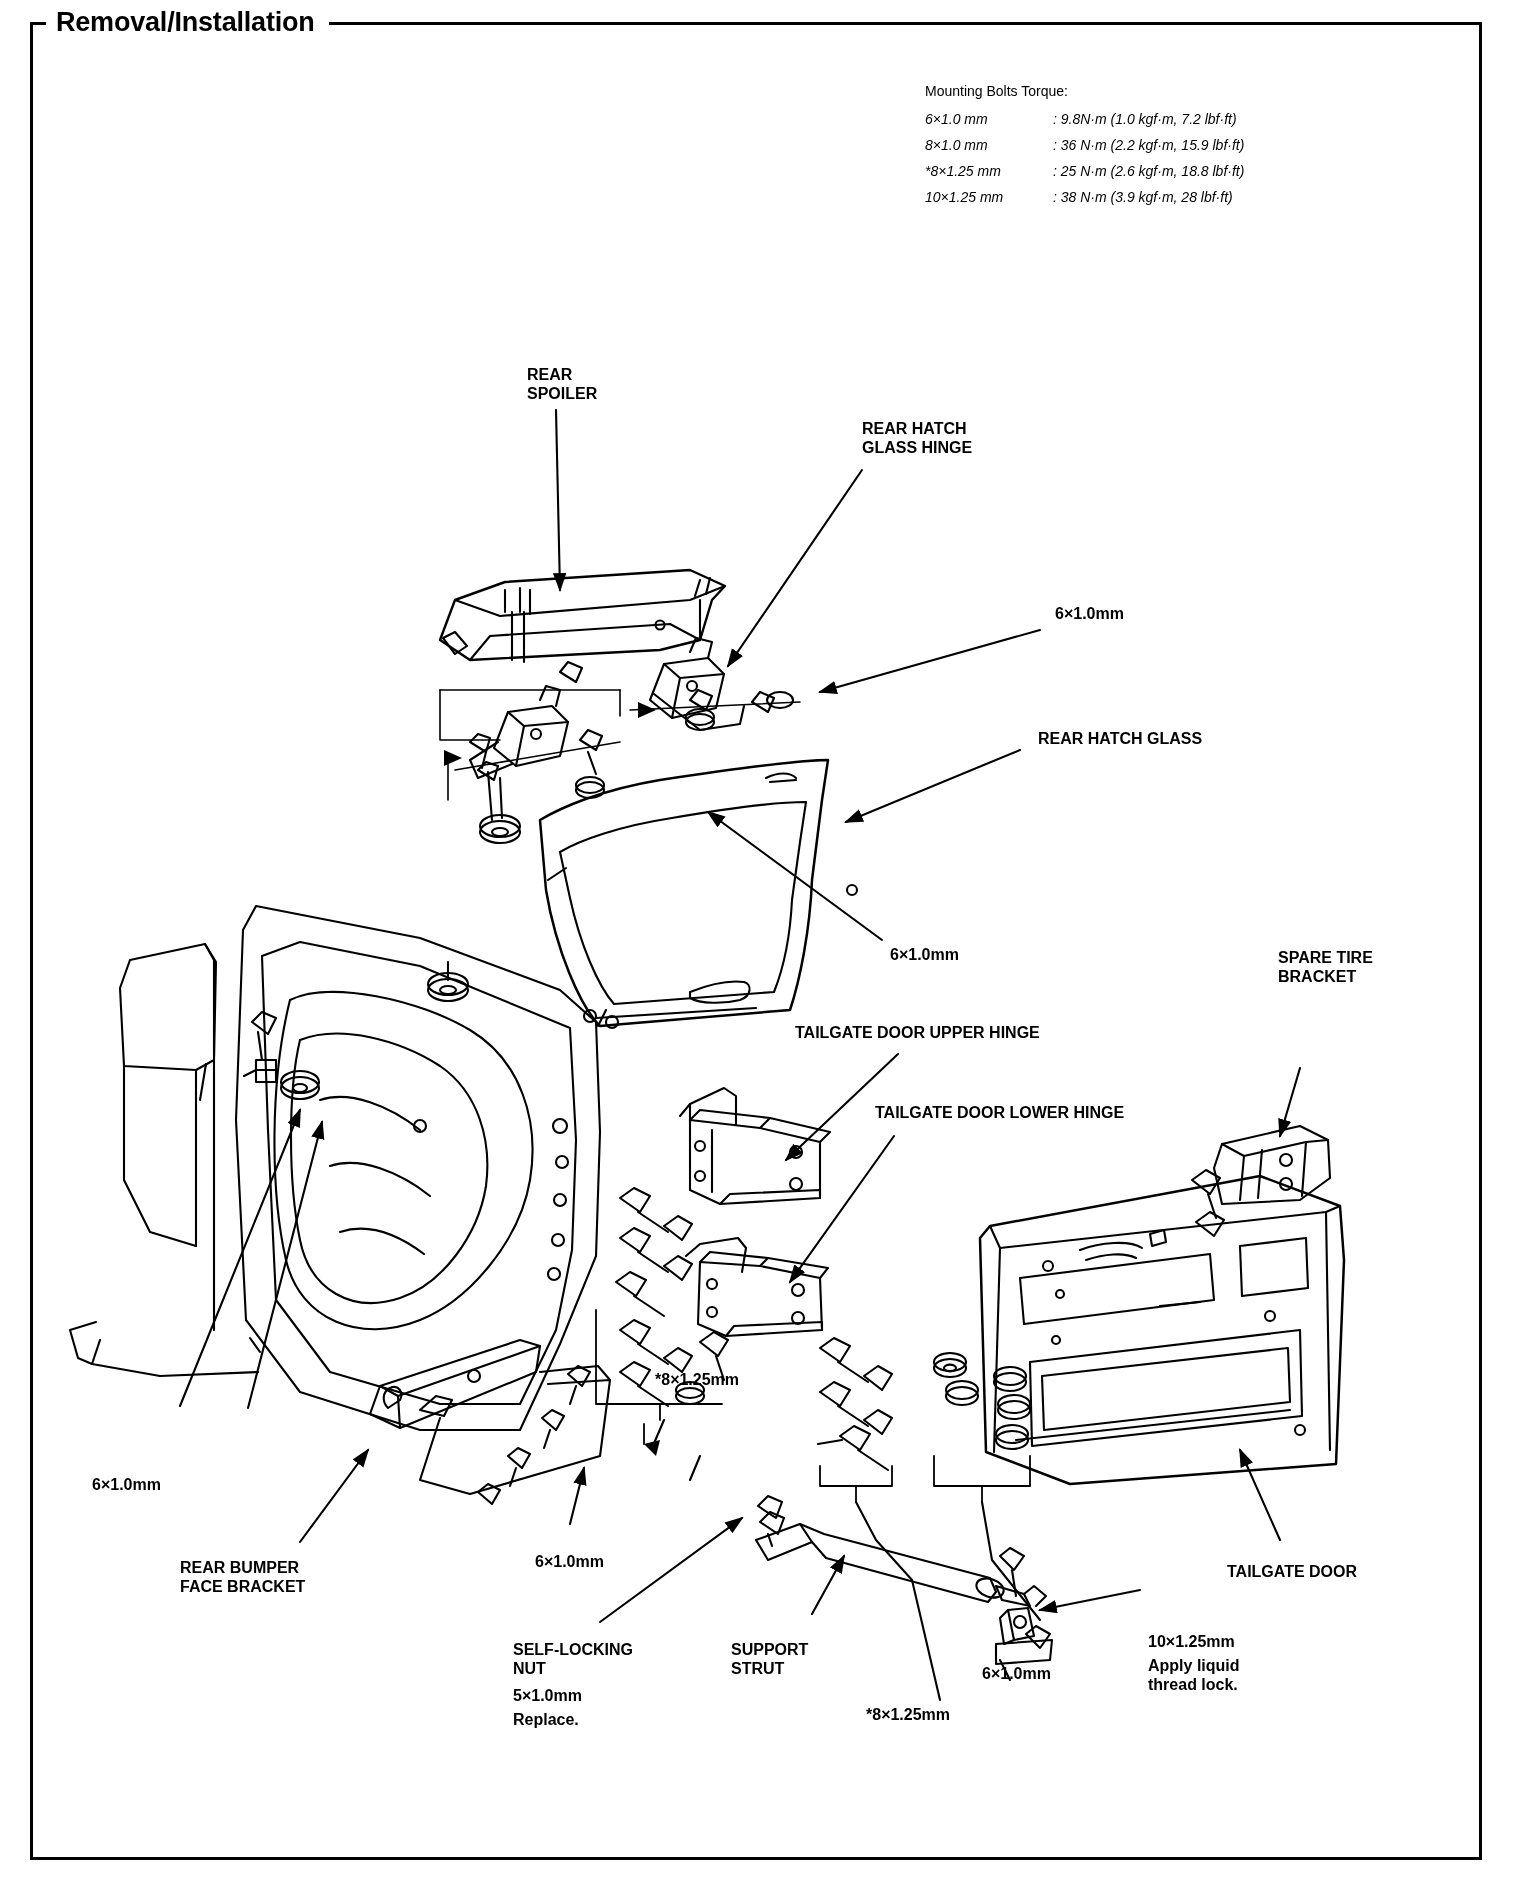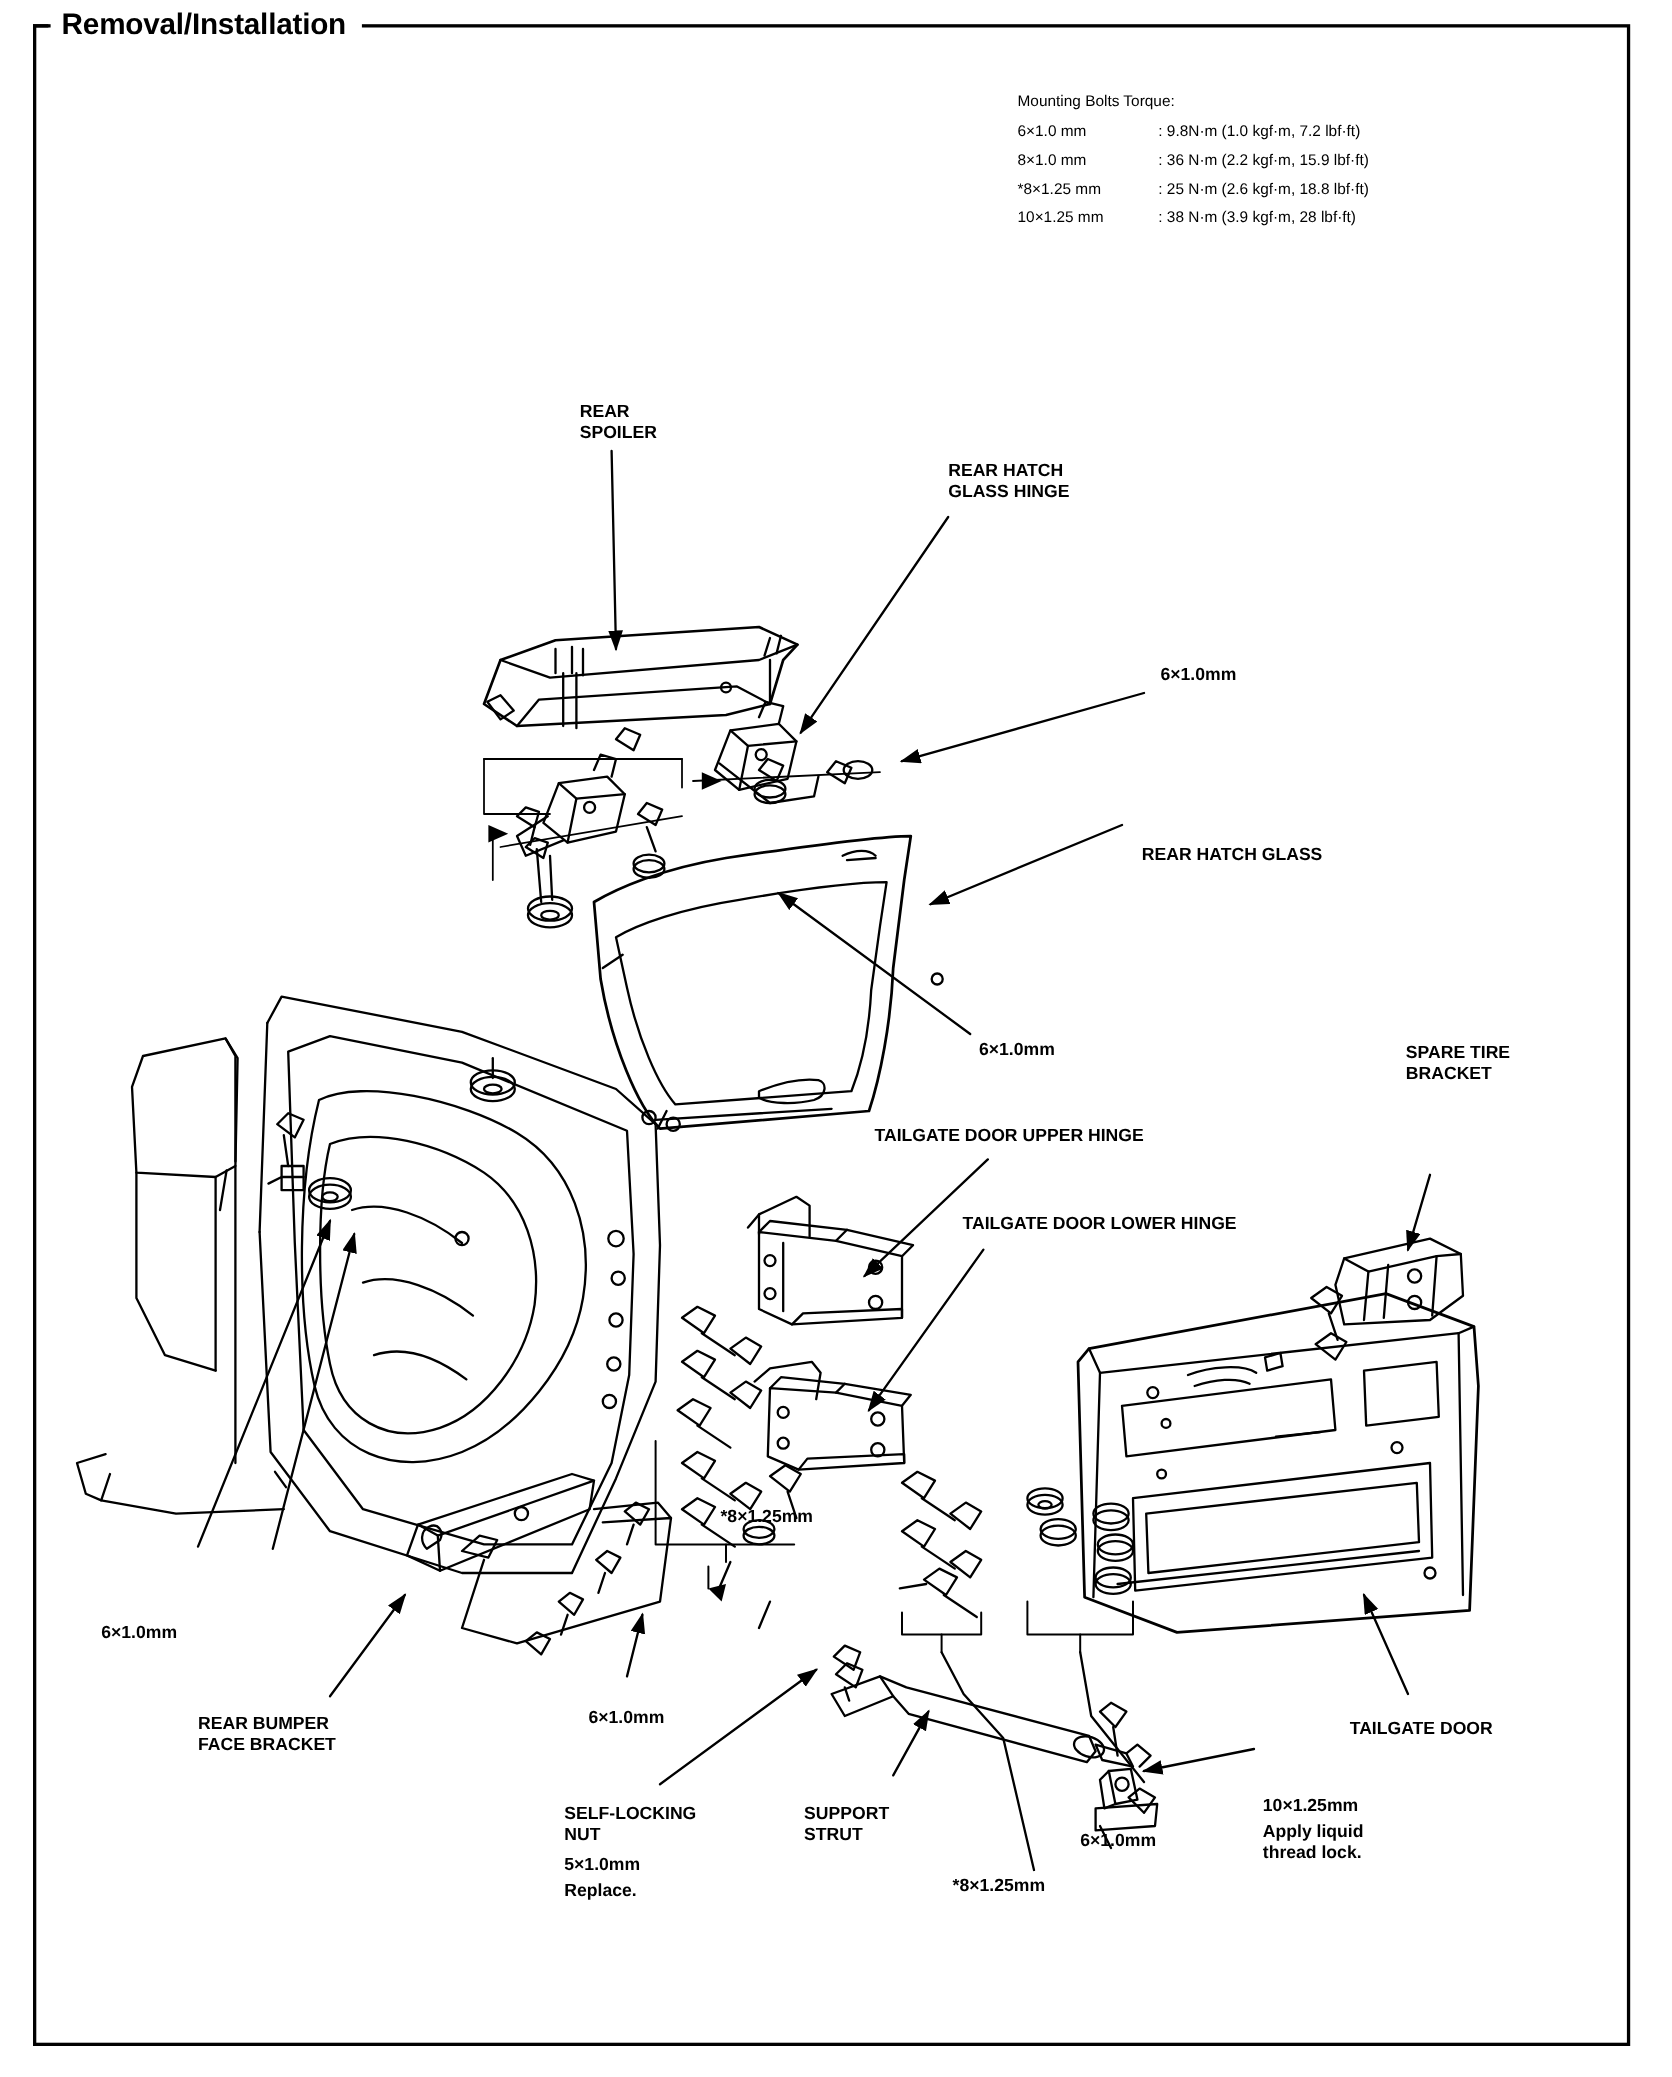--- a/index.html
+++ b/index.html
@@ -60,21 +60,21 @@
   
   #torque {
     position: absolute;
     left: 925px;
     top: 78px;
     font-size: 14px;
     line-height: 26px;
     white-space: nowrap;
   }
   #torque .thead { margin-bottom: 2px; }
-  #torque .trow { display: block; }
+  #torque .trow { display: block; font-style: italic; }
   #torque .tsize { display: inline-block; width: 128px; }
 
   
   .lbl {
     position: absolute;
     font-size: 16px;
     line-height: 19px;
     font-weight: bold;
     white-space: pre;
   }
@@ -444,21 +444,21 @@
 
       <path d="M644 1424 L644 1444" stroke-width="1.8"></path>
     </g>
   </svg>
 
   <div class="lbl" style="left:527px; top:365px;">REAR
 SPOILER</div>
   <div class="lbl" style="left:862px; top:419px;">REAR HATCH
 GLASS HINGE</div>
   <div class="lbl sizetxt" style="left:1055px; top:604px;">6×1.0mm</div>
-  <div class="lbl" style="left:1038px; top:768px;">REAR HATCH GLASS</div>
+  <div class="lbl" style="left:1038px; top:729px;">REAR HATCH GLASS</div>
   <div class="lbl sizetxt" style="left:890px; top:945px;">6×1.0mm</div>
   <div class="lbl" style="left:1278px; top:948px;">SPARE TIRE
 BRACKET</div>
   <div class="lbl" style="left:795px; top:1023px;">TAILGATE DOOR UPPER HINGE</div>
   <div class="lbl" style="left:875px; top:1103px;">TAILGATE DOOR LOWER HINGE</div>
   <div class="lbl sizetxt" style="left:655px; top:1370px;">*8×1.25mm</div>
   <div class="lbl sizetxt" style="left:92px; top:1475px;">6×1.0mm</div>
   <div class="lbl sizetxt" style="left:535px; top:1552px;">6×1.0mm</div>
   <div class="lbl" style="left:180px; top:1558px;">REAR BUMPER
 FACE BRACKET</div>

